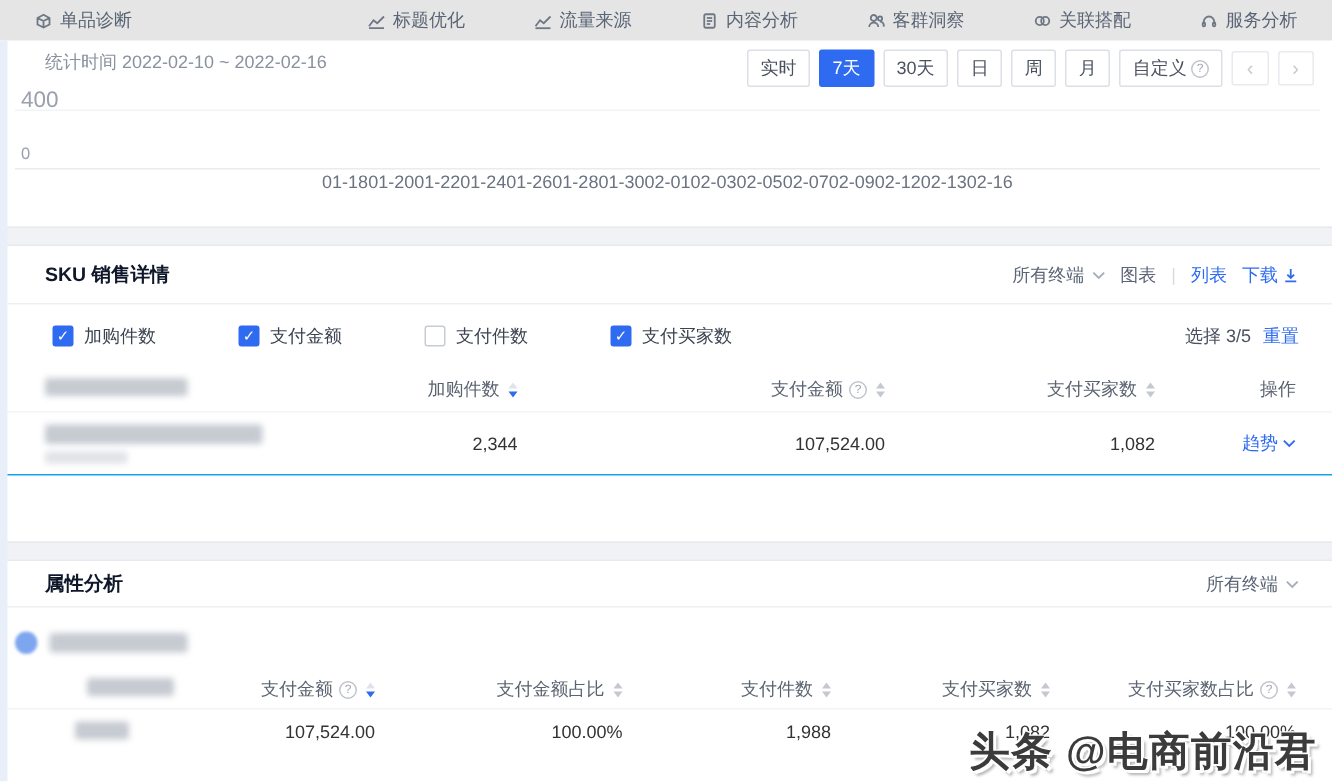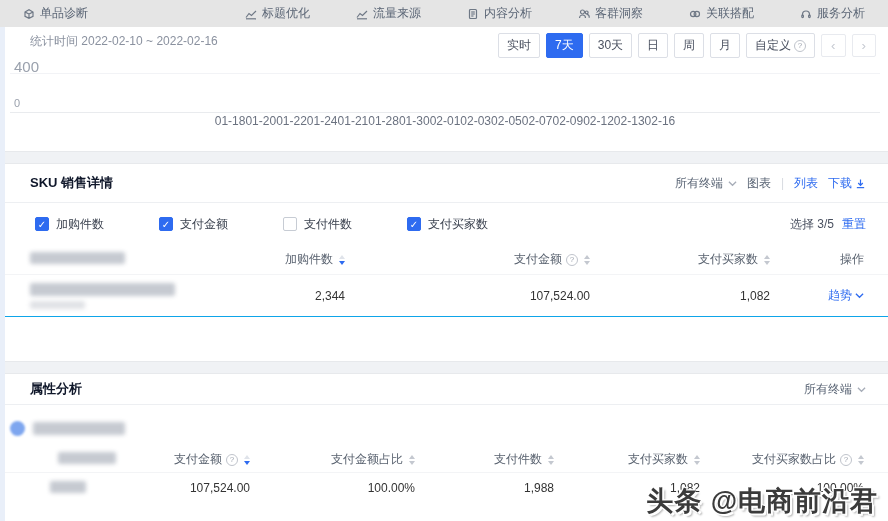--- a/index.html
+++ b/index.html
@@ -208,21 +208,21 @@
 <div class="chart">
   <span class="ytick-top">400</span>
   <div class="gridline"></div>
   <span class="ytick-bottom">0</span>
   <div class="axisline"></div>
   <div class="xlabels">
     <span>01-18</span>
     <span>01-20</span>
     <span>01-22</span>
     <span>01-24</span>
-    <span>01-21</span>
+    <span>01-26</span>
     <span>01-28</span>
     <span>01-30</span>
     <span>02-01</span>
     <span>02-03</span>
     <span>02-05</span>
     <span>02-07</span>
     <span>02-09</span>
     <span>02-12</span>
     <span>02-13</span>
     <span>02-16</span>

